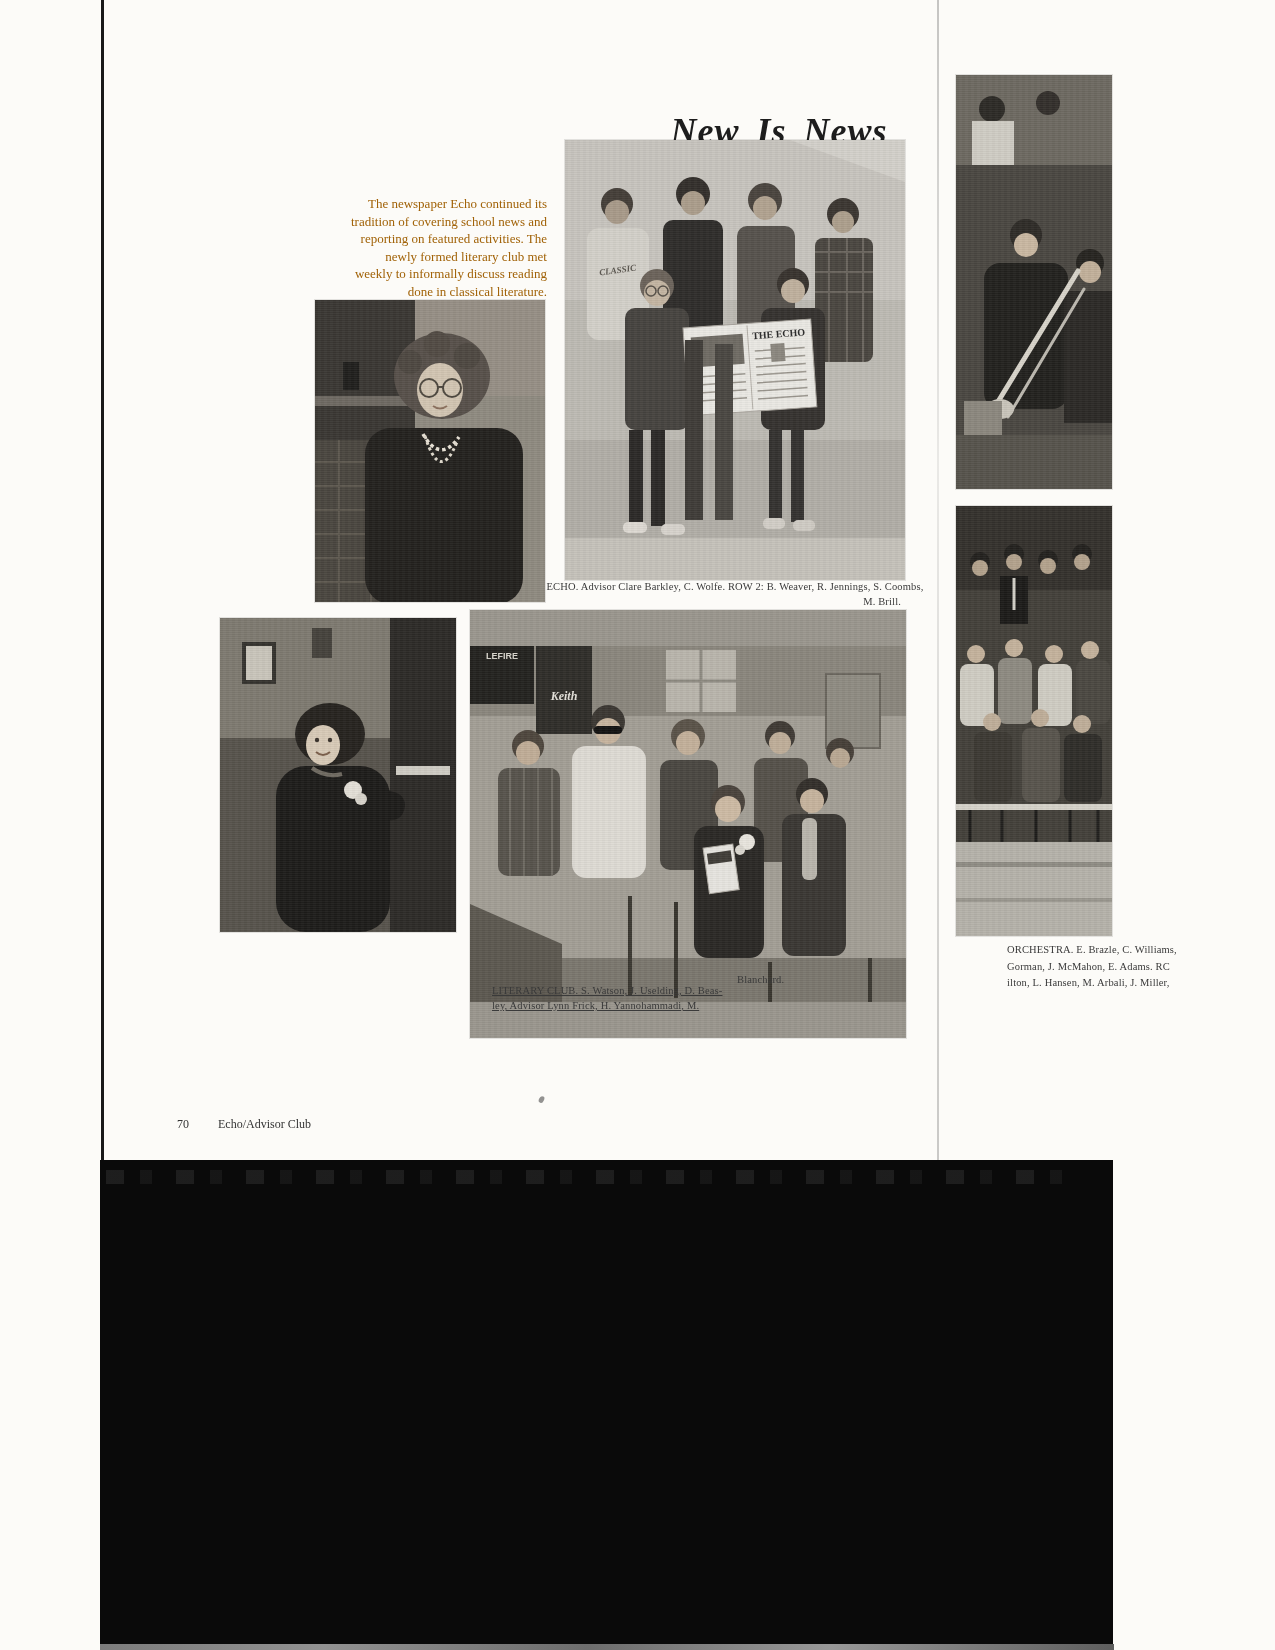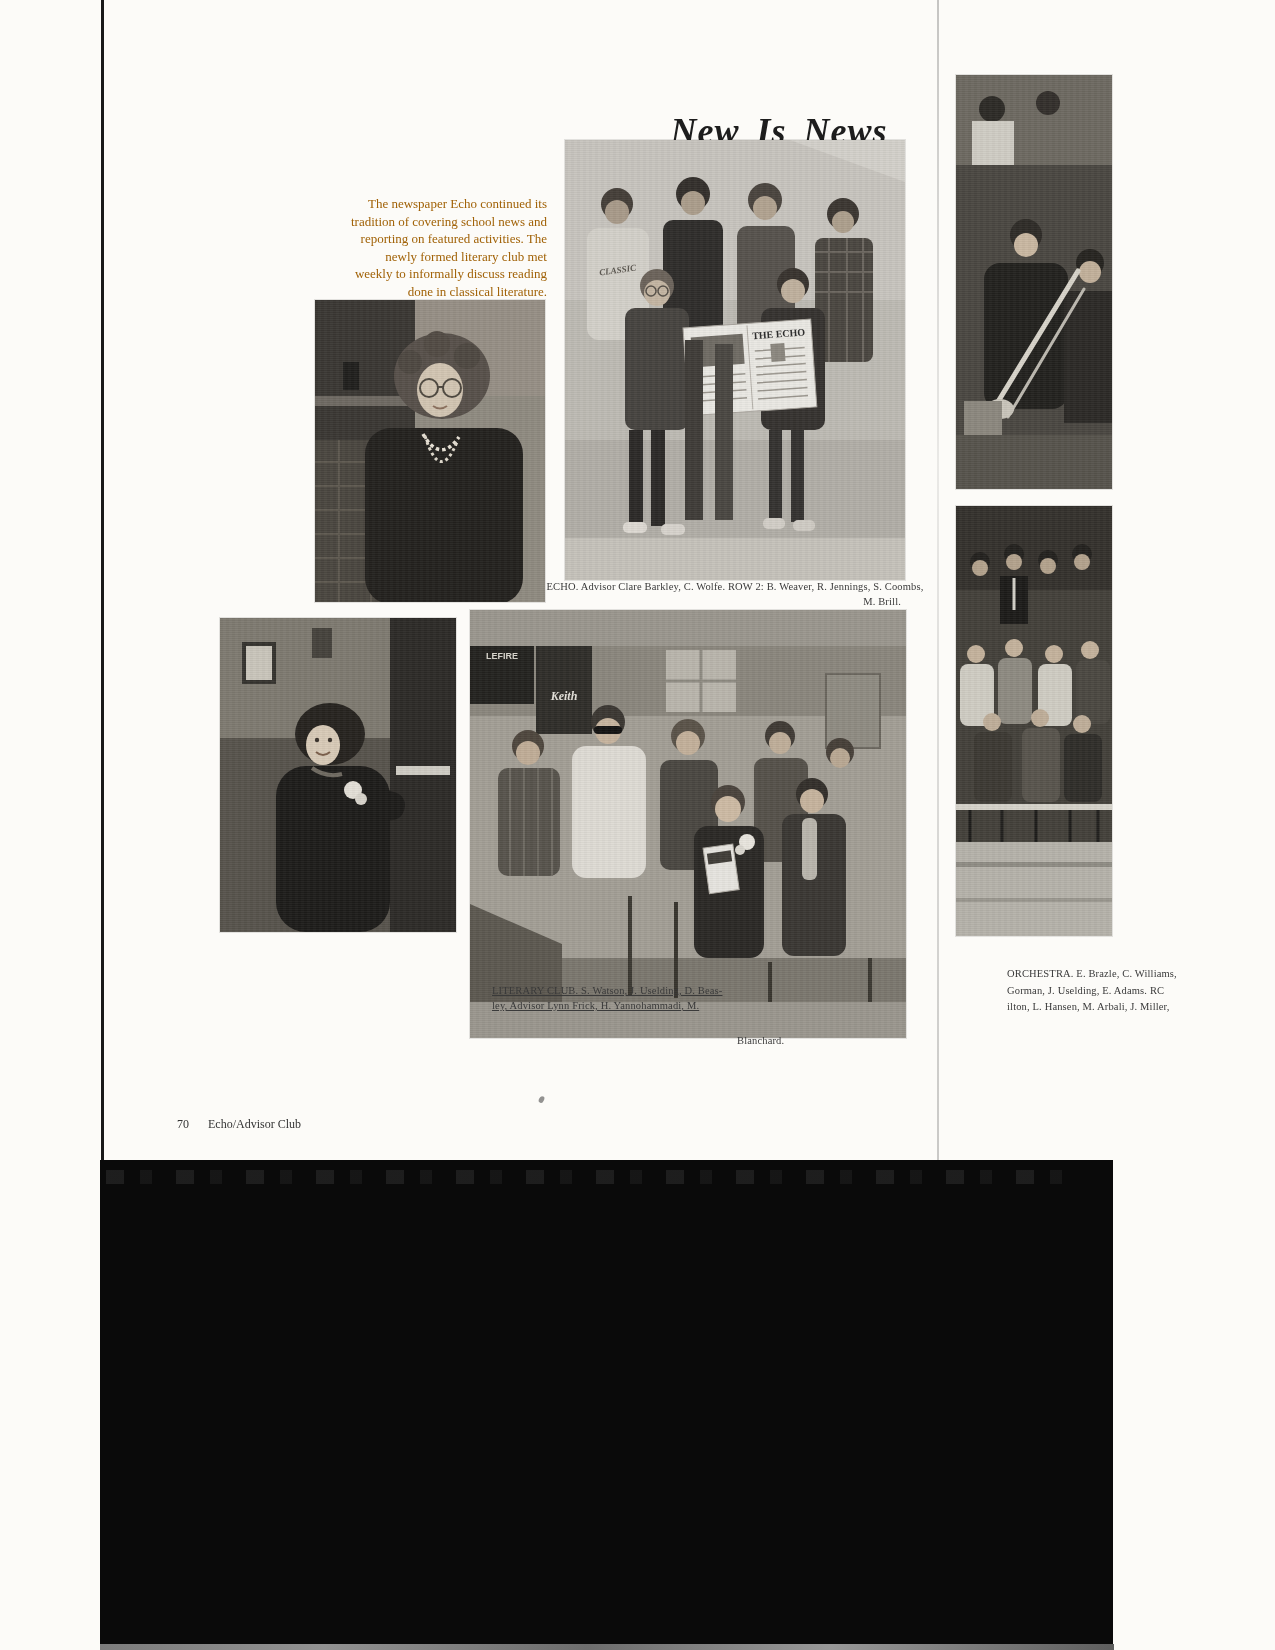--- a/index.html
+++ b/index.html
@@ -22,23 +22,23 @@
   
   .title { position:absolute; left:648px; top:74px; width:262px; text-align:center;
     font-style:italic; font-weight:600; font-size:36px; letter-spacing:1px; word-spacing:7px; color:#1d1d1d;margin-top:36px; }
   .intro { position:absolute; left:350px; top:182px; width:197px; text-align:right;
     font-size:13px; line-height:17.6px; color:#a16207; }
   .cap { position:absolute; font-size:10.5px; color:#3a3a3a; letter-spacing:.15px; line-height:15px; }
   .cap .nowrap { white-space:nowrap; }
   .cap-echo { left:545px; top:579px; width:380px; text-align:center; }
   .cap-echo .l2 { text-align:right; padding-right:24px; }
   .cap-lit { left:492px; top:983px; width:210px; text-align:left;text-decoration:underline; }
-  .cap-lit-right { left:737px; top:1033px; }
-  .cap-orch { left:1007px; top:966px; width:180px; line-height:16.5px; }
-  .footer { position:absolute; left:177px; top:1117px; font-size:12px; color:#333; display:flex; gap:19px; }
+  .cap-lit-right { left:737px; top:972px; }
+  .cap-orch { left:1007px; top:942px; width:180px; line-height:16.5px; }
+  .footer { position:absolute; left:177px; top:1117px; font-size:12px; color:#333; display:flex; gap:29px; }
 
   
   .photo { position:absolute; overflow:hidden; box-shadow:0 0 0 1px rgba(0,0,0,.10); background:#9a968e; }
   .photo svg { display:block; width:100%; height:100%; }
   .photo::after { content:""; position:absolute; inset:0; pointer-events:none; opacity:.5;
     background-image:
       repeating-linear-gradient(0deg, rgba(255,255,255,.07) 0 1px, rgba(0,0,0,.06) 1px 2px),
       repeating-linear-gradient(90deg, rgba(0,0,0,.03) 0 3px, rgba(255,255,255,.03) 3px 6px); }
   .ph-advisor  { left:315px; top:300px; width:230px; height:302px; }
   .ph-echo     { left:565px; top:140px; width:340px; height:440px; }
@@ -275,21 +275,21 @@
       <rect y="298" width="156" height="6" fill="#d5d2c9"></rect>
       <path d="M14,304 v40 M46,304 v40 M80,304 v40 M114,304 v40 M142,304 v40" stroke="#1e1d1b" stroke-width="3" fill="none"></path>
       <rect y="336" width="156" height="94" fill="#b5b2aa"></rect>
       <rect y="356" width="156" height="5" fill="#8f8c84"></rect>
       <rect y="392" width="156" height="4" fill="#9a978f"></rect>
     </svg>
   </div>
 
   <div class="cap cap-orch">
     <div class="nowrap">ORCHESTRA. E. Brazle, C. Williams,</div>
-    <div class="nowrap">Gorman, J. Uselding, E. Adams. RC</div>
+    <div class="nowrap">Gorman, J. McMahon, E. Adams. RC</div>
     <div class="nowrap">ilton, L. Hansen, M. Arbali, J. Miller,</div>
   </div>
 
   <div class="footer">
     <span>70</span>
     <span>Echo/Advisor Club</span>
   </div>
 
   <div class="speck" style="left:539px; top:1096px;"></div>
 

